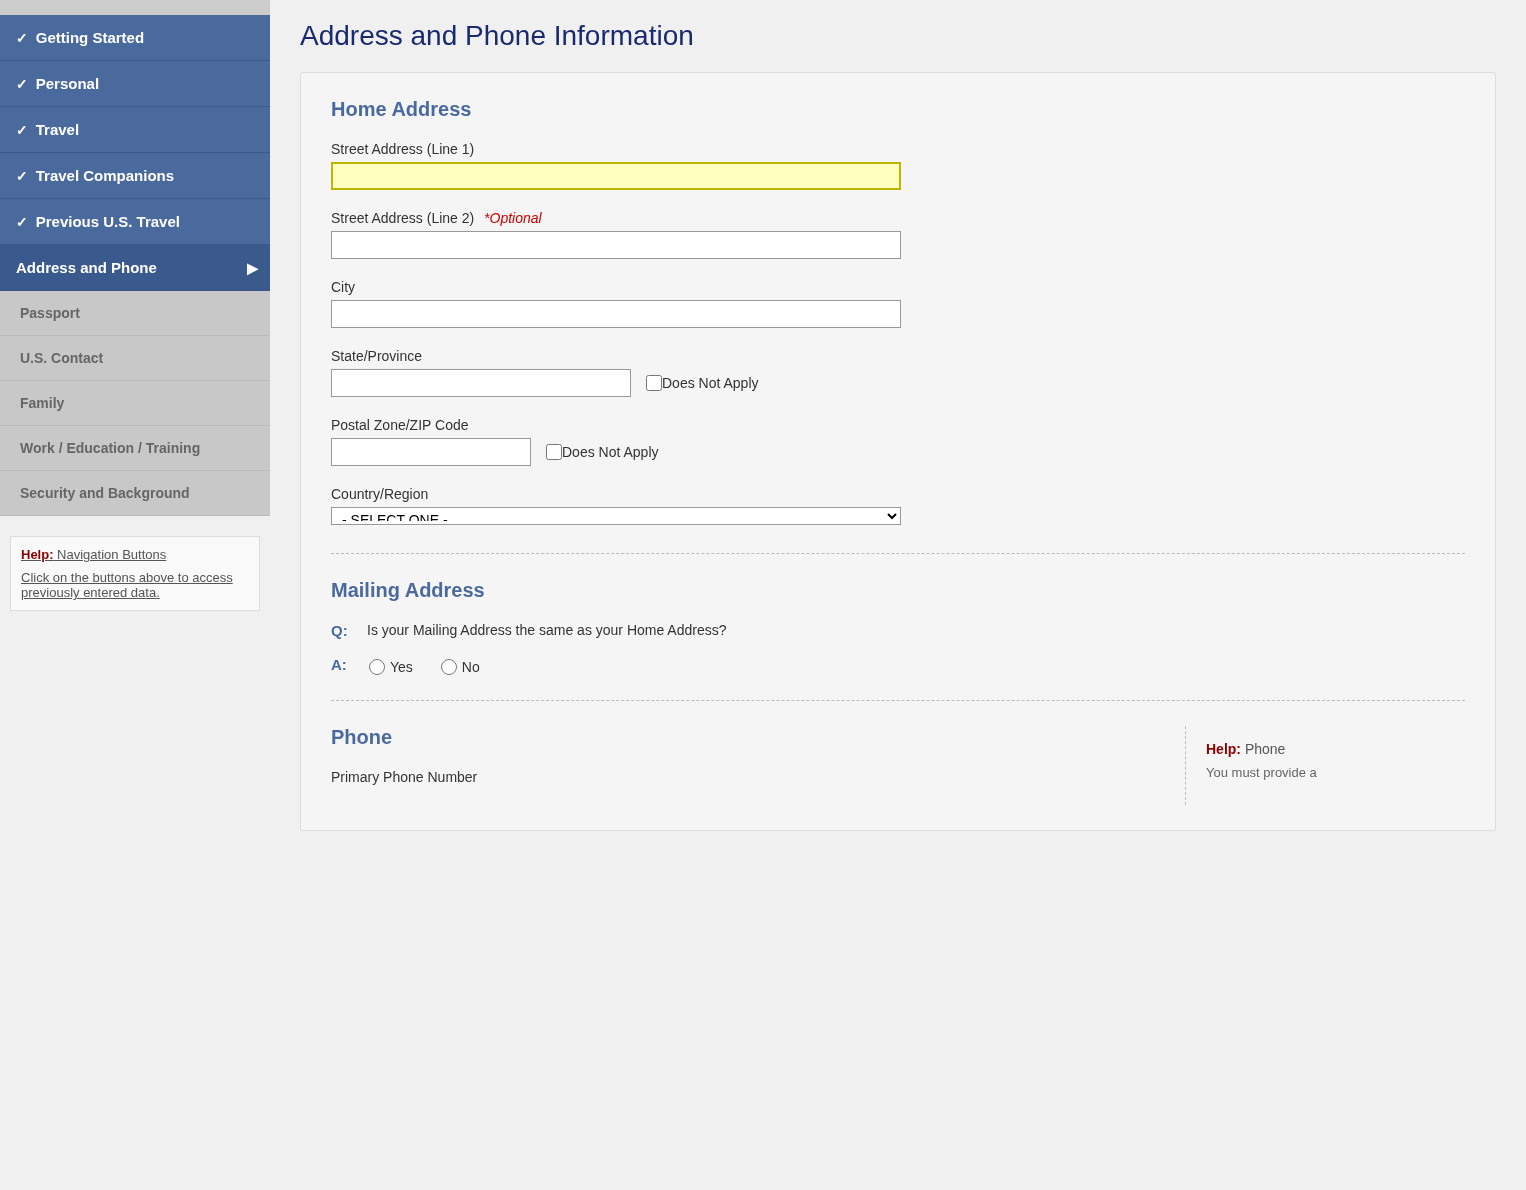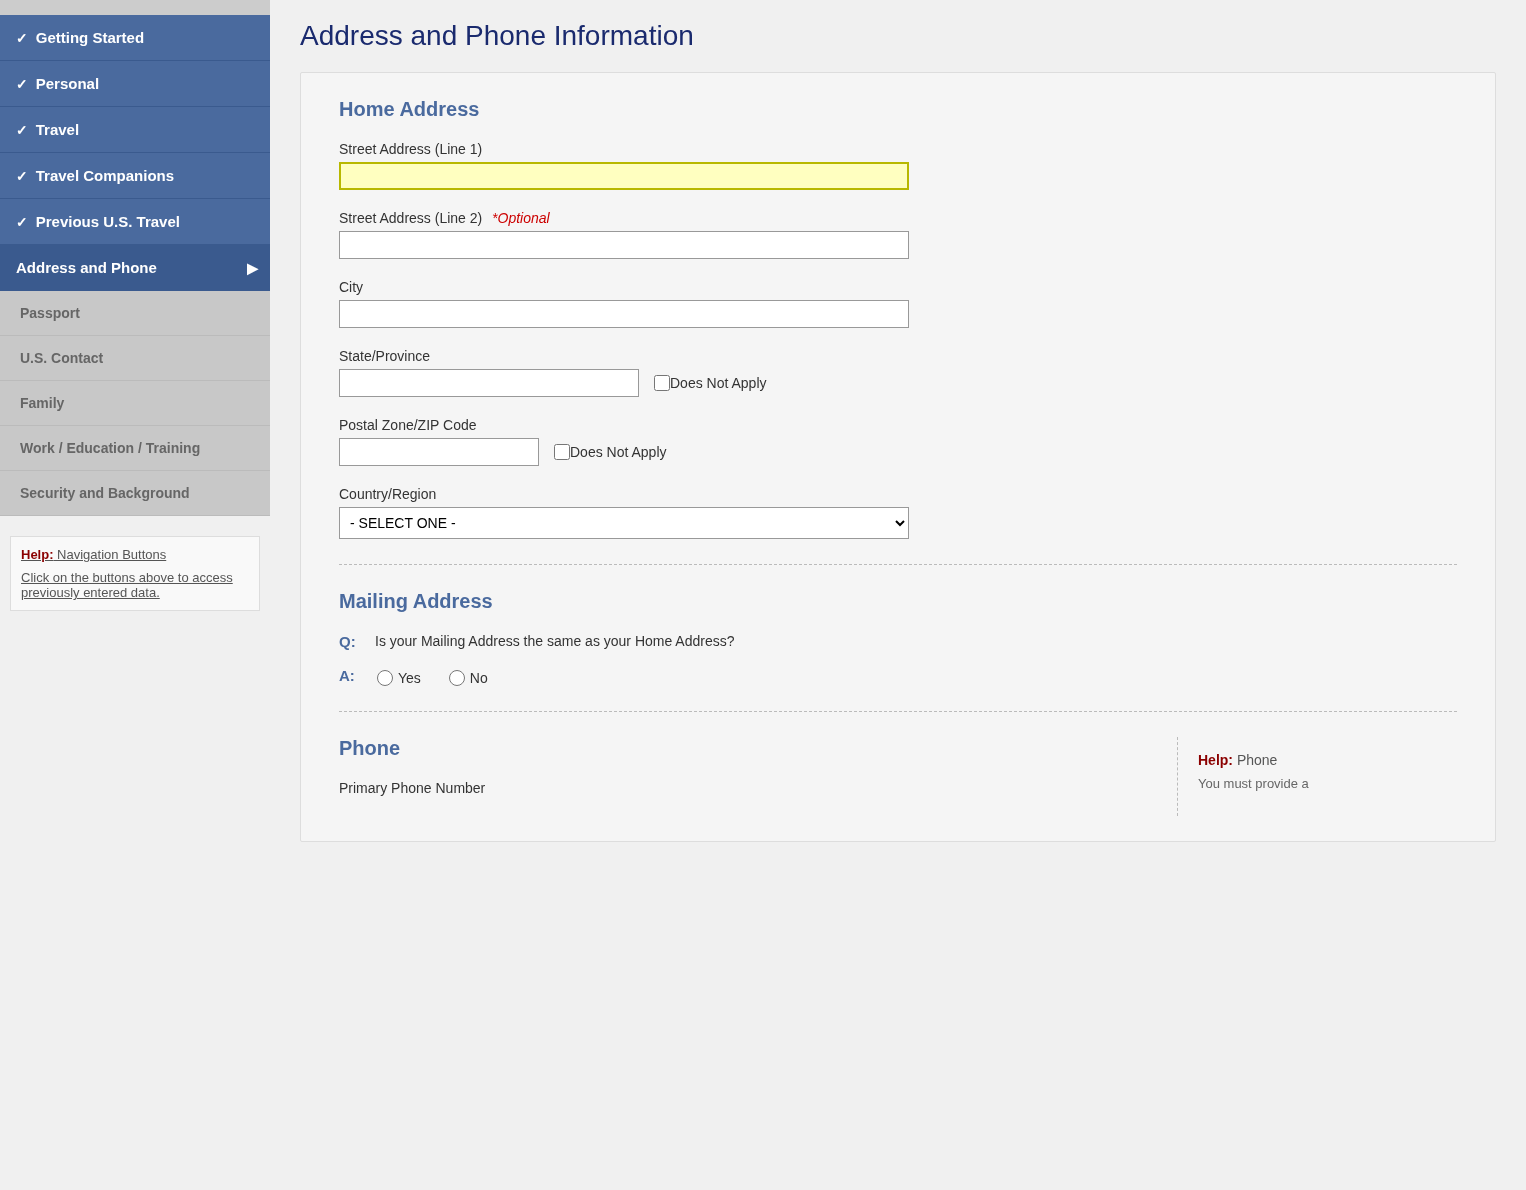--- a/index.html
+++ b/index.html
@@ -82,21 +82,21 @@
     }
     .page-title {
       font-size: 28px;
       color: #1a2a6e;
       font-weight: normal;
       margin-bottom: 20px;
     }
     .form-panel {
       background: #f5f5f5;
       border: 1px solid #ddd;
-      padding: 25px 38px;
+      padding: 25px 30px;
       border-radius: 2px;
     }
     .section-title {
       font-size: 20px;
       color: #4a6a9e;
       font-weight: bold;
       margin-bottom: 20px;
     }
     .form-group {
       margin-bottom: 20px;
@@ -151,21 +151,21 @@
       color: #333;
     }
     .field-with-check {
       display: flex;
       align-items: center;
       gap: 15px;
     }
     .select-full {
       width: 570px;
       max-width: 100%;
-      height: 32px;
+      height: 18px;
       border: 1px solid #999;
       font-size: 14px;
       padding: 3px 6px;
       background: #fff;
     }
     .divider {
       border: none;
       border-top: 1px dashed #bbb;
       margin: 25px 0;
     }

